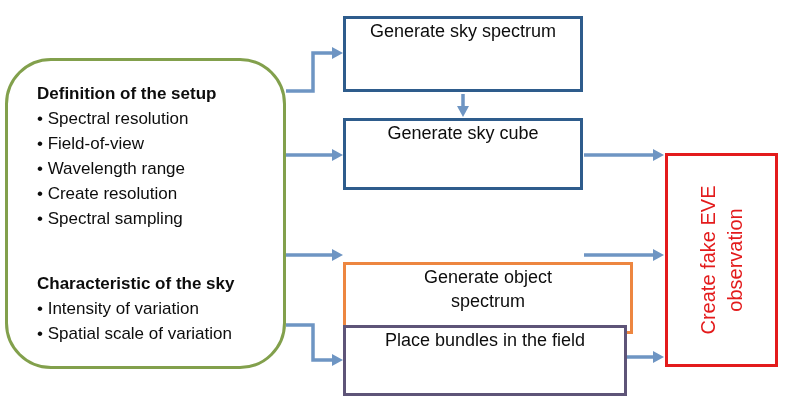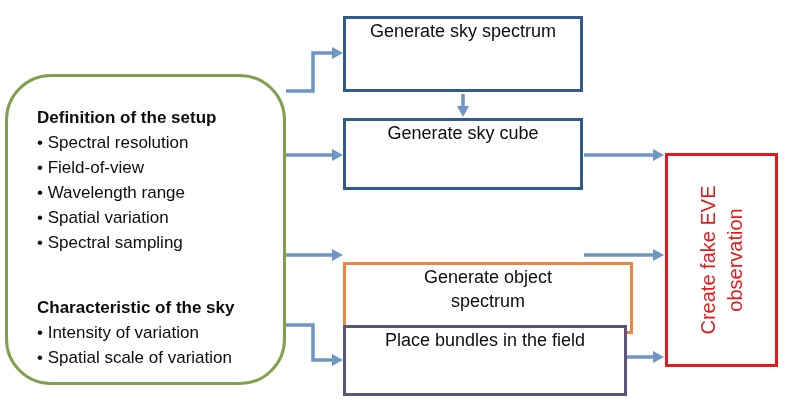--- a/index.html
+++ b/index.html
@@ -15,26 +15,26 @@
   .arrow-layer {
     position: absolute;
     left: 0; top: 0;
     width: 788px; height: 410px;
     pointer-events: none;
   }
   
   .setup-panel {
     position: absolute;
     box-sizing: border-box;
-    left: 5px; top: 74px;
+    left: 5px; top: 58px;
     width: 281px; height: 311px;
     border: 3.5px solid #82a04c;
     border-radius: 46px;
     background: #ffffff;
-    padding: 28px 14px 0 29px;
+    padding: 20px 14px 0 29px;
   }
   .panel-heading {
     font-weight: bold;
     font-size: 17px;
     line-height: 25px;
     white-space: nowrap;
   }
   .panel-item {
     font-size: 17px;
     line-height: 25px;
@@ -101,21 +101,21 @@
     <path d="M584,155 L655,155" fill="none" stroke="#6e95c3" stroke-width="3.5" marker-end="url(#ah)"></path>
     <path d="M584,255 L655,255" fill="none" stroke="#6e95c3" stroke-width="3.5" marker-end="url(#ah)"></path>
     <path d="M584,357 L655,357" fill="none" stroke="#6e95c3" stroke-width="3.5" marker-end="url(#ah)"></path>
   </svg>
 
   <div class="setup-panel">
     <div class="panel-heading">Definition of the setup</div>
     <div class="panel-item">• Spectral resolution</div>
     <div class="panel-item">• Field-of-view</div>
     <div class="panel-item">• Wavelength range</div>
-    <div class="panel-item">• Spatial variation</div>
+    <div class="panel-item">• Create resolution</div>
     <div class="panel-item">• Spectral sampling</div>
     <div class="panel-heading gap-above">Characteristic of the sky</div>
     <div class="panel-item">• Intensity of variation</div>
     <div class="panel-item">• Spatial scale of variation</div>
   </div>
 
   <div class="box box-sky-spectrum">
     <span class="box-label">Generate sky spectrum</span>
   </div>
 

